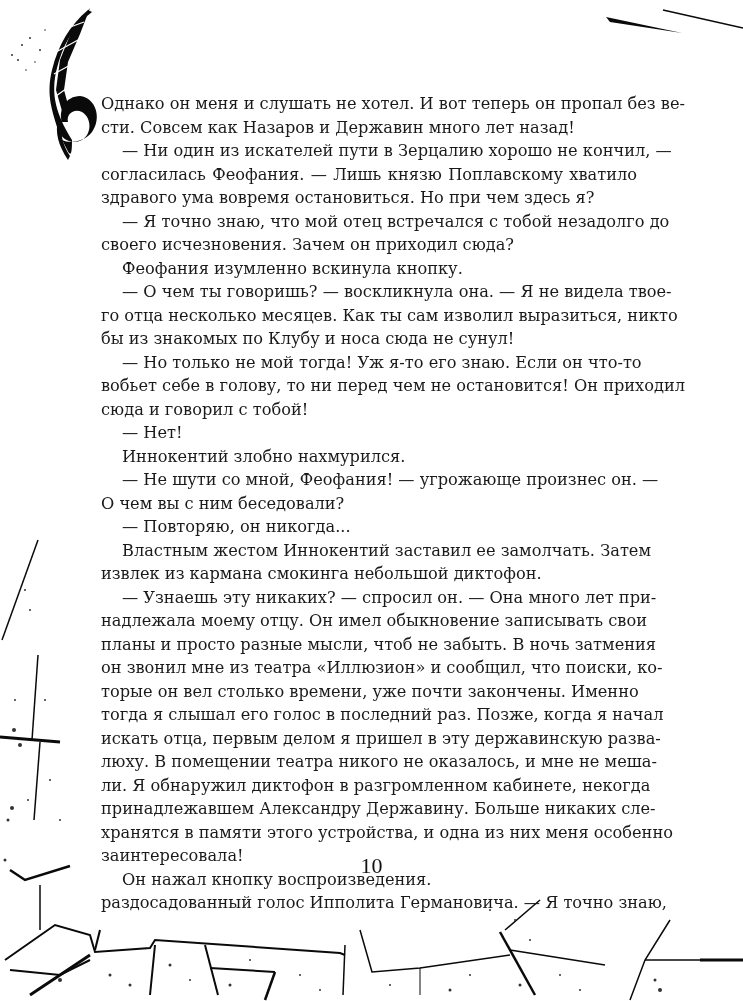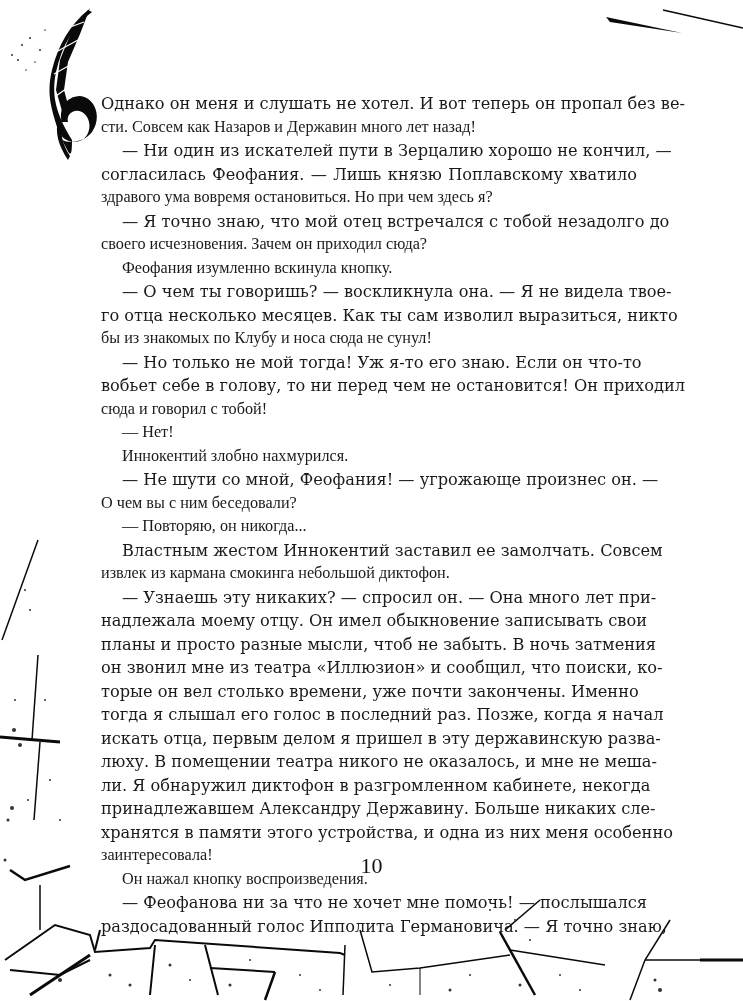--- a/index.html
+++ b/index.html
@@ -11,21 +11,21 @@
       left: 101px;
       top: 92px;
       width: 536px;
       font-family: "DejaVu Serif", "Liberation Serif", serif;
       font-size: 16.2px;
       line-height: 23.5px;
       color: #1a1a1a;
       text-align: justify;
     }
     .line { display: block; white-space: nowrap; text-align-last: justify; }
-    .line.last { text-align-last: left; font-family: Liberation Serif, serif; }
+    .line.last { text-align-last: left; }
     .line.indent { padding-left: 21px; }
     .page-number {
       position: absolute;
       left: 0; width: 743px;
       top: 853px;
       text-align: center;
       font-family: "Liberation Serif", "DejaVu Serif", serif;
       font-size: 22px;
       color: #111;
     }
@@ -143,33 +143,32 @@
       <span class="line">го отца несколько месяцев. Как ты сам изволил выразиться, никто</span>
       <span class="line last">бы из знакомых по Клубу и носа сюда не сунул!</span>
       <span class="line indent">— Но только не мой тогда! Уж я-то его знаю. Если он что-то</span>
       <span class="line">вобьет себе в голову, то ни перед чем не остановится! Он приходил</span>
       <span class="line last">сюда и говорил с тобой!</span>
       <span class="line indent last">— Нет!</span>
       <span class="line indent last">Иннокентий злобно нахмурился.</span>
       <span class="line indent">— Не шути со мной, Феофания! — угрожающе произнес он. —</span>
       <span class="line last">О чем вы с ним беседовали?</span>
       <span class="line indent last">— Повторяю, он никогда...</span>
-      <span class="line indent">Властным жестом Иннокентий заставил ее замолчать. Совсем</span>
+      <span class="line indent">Властным жестом Иннокентий заставил ее замолчать. Затем</span>
       <span class="line last">извлек из кармана смокинга небольшой диктофон.</span>
       <span class="line indent">— Узнаешь эту никаких? — спросил он. — Она много лет при-</span>
       <span class="line">надлежала моему отцу. Он имел обыкновение записывать свои</span>
       <span class="line">планы и просто разные мысли, чтоб не забыть. В ночь затмения</span>
       <span class="line">он звонил мне из театра «Иллюзион» и сообщил, что поиски, ко-</span>
       <span class="line">торые он вел столько времени, уже почти закончены. Именно</span>
       <span class="line">тогда я слышал его голос в последний раз. Позже, когда я начал</span>
       <span class="line">искать отца, первым делом я пришел в эту державинскую разва-</span>
       <span class="line">люху. В помещении театра никого не оказалось, и мне не меша-</span>
       <span class="line">ли. Я обнаружил диктофон в разгромленном кабинете, некогда</span>
       <span class="line">принадлежавшем Александру Державину. Больше никаких сле-</span>
       <span class="line">хранятся в памяти этого устройства, и одна из них меня особенно</span>
       <span class="line last">заинтересовала!</span>
       <span class="line indent last">Он нажал кнопку воспроизведения.</span>
-      <span class="line indent">— Феофанова ни за что не хочет мне помочь! — послышался</span>
       <span class="line">раздосадованный голос Ипполита Германовича. — Я точно знаю,</span>
     </div>
 
   <div class="page-number">10</div>
 </div>
 
 </body></html>

